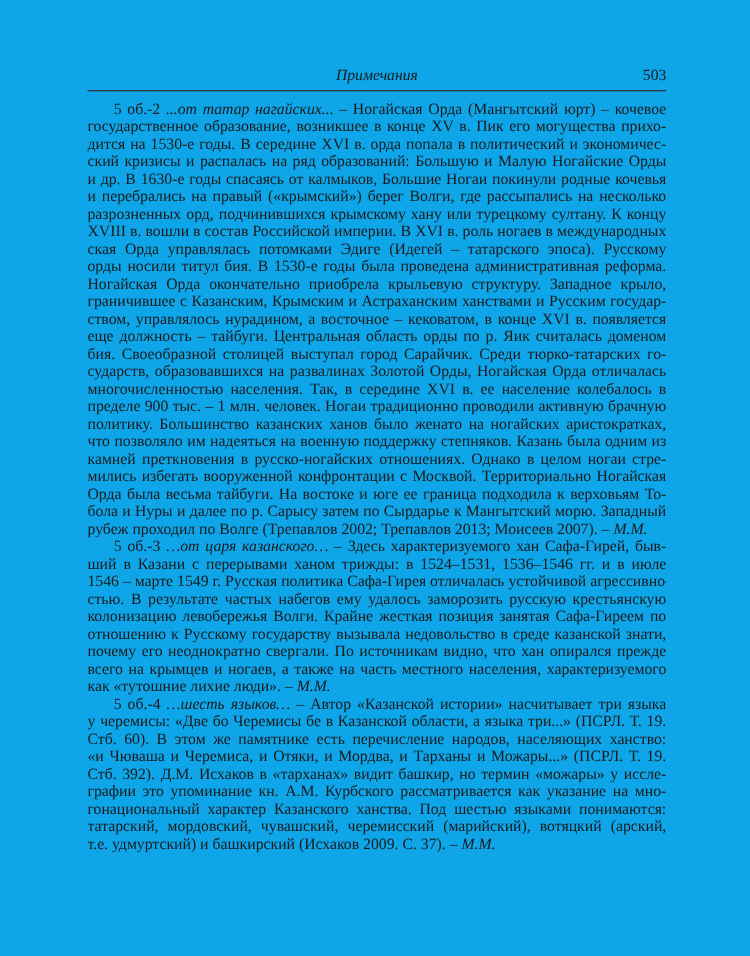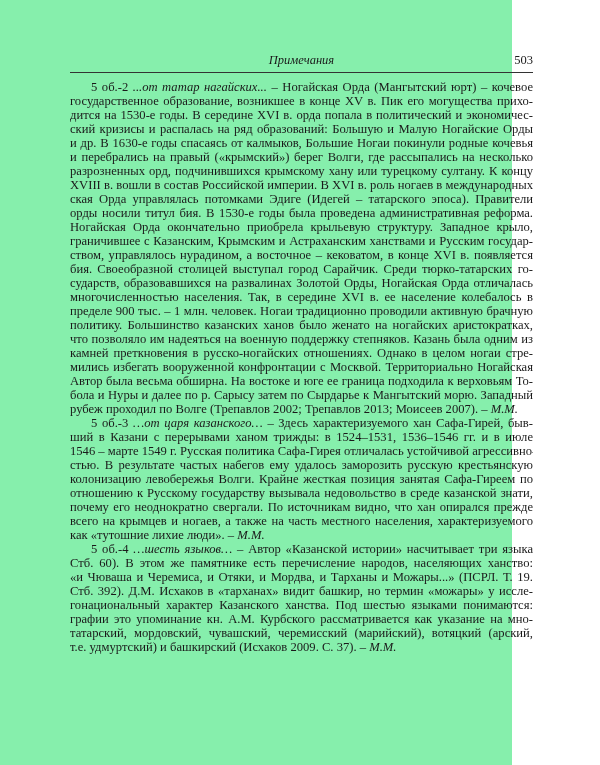--- a/index.html
+++ b/index.html
@@ -1,17 +1,17 @@
 <!DOCTYPE html>
 <html><head>
 <meta charset="utf-8">
 <style>
   html, body { margin: 0; padding: 0; background: #ffffff; }
   body { width: 600px; height: 765px; position: relative; overflow: hidden; font-family: "Liberation Serif", "DejaVu Serif", serif; color: #1a1a1a; }
-  .page { position: absolute; left: 0; top: 0; width: 512px; height: 765px; background: #86efac; }
+  .page { position: absolute; left: 0; top: 0; width: 600px; height: 765px; background: #0ea5e9; }
   .running-head { position: absolute; left: 70px; width: 463px; top: 53px; height: 16px; font-size: 12.5px; }
   .running-title { position: absolute; left: 0; right: 0; text-align: center; font-style: italic; }
   .page-number { position: absolute; right: 0; top: 0; }
   .head-rule { position: absolute; left: 70px; width: 463px; top: 72px; height: 0; border-top: 1.2px solid #333; }
   .body { position: absolute; left: 70px; top: 80px; width: 463px; font-size: 12.6px; line-height: 14.0px; }
   .line { display: block; height: 14px; white-space: nowrap; text-align: justify; text-align-last: justify; overflow: hidden; }
   .line.last { text-align-last: left; }
   .line.indent { padding-left: 21px; }
   .it { font-style: italic; }
 </style>
@@ -28,52 +28,54 @@
   <div class="body" id="notes-body">
       <div>
         <span class="line indent"><span>5 об.-2 </span><span class="it">...от татар нагайских...</span><span> – Ногайская Орда (Мангытский юрт) – кочевое</span></span>
         <span class="line">государственное образование, возникшее в конце XV в. Пик его могущества прихо-</span>
         <span class="line">дится на 1530-е годы. В середине XVI в. орда попала в политический и экономичес-</span>
         <span class="line">ский кризисы и распалась на ряд образований: Большую и Малую Ногайские Орды</span>
         <span class="line">и др. В 1630-е годы спасаясь от калмыков, Большие Ногаи покинули родные кочевья</span>
         <span class="line">и перебрались на правый («крымский») берег Волги, где рассыпались на несколько</span>
         <span class="line">разрозненных орд, подчинившихся крымскому хану или турецкому султану. К концу</span>
         <span class="line">XVIII в. вошли в состав Российской империи. В XVI в. роль ногаев в международных</span>
-        <span class="line">ская Орда управлялась потомками Эдиге (Идегей – татарского эпоса). Правители</span>
+        <span class="line">ская Орда управлялась потомками Эдиге (Идегей – татарского эпоса). Русскому</span>
         <span class="line">орды носили титул бия. В 1530-е годы была проведена административная реформа.</span>
         <span class="line">Ногайская Орда окончательно приобрела крыльевую структуру. Западное крыло,</span>
         <span class="line">граничившее с Казанским, Крымским и Астраханским ханствами и Русским государ-</span>
         <span class="line">ством, управлялось нурадином, а восточное – кековатом, в конце XVI в. появляется</span>
+        <span class="line">еще должность – тайбуги. Центральная область орды по р. Яик считалась доменом</span>
         <span class="line">бия. Своеобразной столицей выступал город Сарайчик. Среди тюрко-татарских го-</span>
         <span class="line">сударств, образовавшихся на развалинах Золотой Орды, Ногайская Орда отличалась</span>
         <span class="line">многочисленностью населения. Так, в середине XVI в. ее население колебалось в</span>
         <span class="line">пределе 900 тыс. – 1 млн. человек. Ногаи традиционно проводили активную брачную</span>
         <span class="line">политику. Большинство казанских ханов было женато на ногайских аристократках,</span>
         <span class="line">что позволяло им надеяться на военную поддержку степняков. Казань была одним из</span>
         <span class="line">камней преткновения в русско-ногайских отношениях. Однако в целом ногаи стре-</span>
         <span class="line">мились избегать вооруженной конфронтации с Москвой. Территориально Ногайская</span>
-        <span class="line">Автор была весьма обширна. На востоке и юге ее граница подходила к верховьям То-</span>
+        <span class="line">Орда была весьма тайбуги. На востоке и юге ее граница подходила к верховьям То-</span>
         <span class="line">бола и Нуры и далее по р. Сарысу затем по Сырдарье к Мангытский морю. Западный</span>
         <span class="line last"><span>рубеж проходил по Волге (Трепавлов 2002; Трепавлов 2013; Моисеев 2007). – </span><span class="it">М.М.</span></span>
       </div>
       <div>
         <span class="line indent"><span>5 об.-3 </span><span class="it">…от царя казанского…</span><span> – Здесь характеризуемого хан Сафа-Гирей, быв-</span></span>
         <span class="line">ший в Казани с перерывами ханом трижды: в 1524–1531, 1536–1546 гг. и в июле</span>
         <span class="line">1546 – марте 1549 г. Русская политика Сафа-Гирея отличалась устойчивой агрессивно-</span>
         <span class="line">стью. В результате частых набегов ему удалось заморозить русскую крестьянскую</span>
         <span class="line">колонизацию левобережья Волги. Крайне жесткая позиция занятая Сафа-Гиреем по</span>
         <span class="line">отношению к Русскому государству вызывала недовольство в среде казанской знати,</span>
         <span class="line">почему его неоднократно свергали. По источникам видно, что хан опирался прежде</span>
         <span class="line">всего на крымцев и ногаев, а также на часть местного населения, характеризуемого</span>
         <span class="line last"><span>как «тутошние лихие люди». – </span><span class="it">М.М.</span></span>
       </div>
       <div>
         <span class="line indent"><span>5 об.-4 </span><span class="it">…шесть языков…</span><span> – Автор «Казанской истории» насчитывает три языка</span></span>
+        <span class="line">у черемисы: «Две бо Черемисы бе в Казанской области, а языка три...» (ПСРЛ. Т. 19.</span>
         <span class="line">Стб. 60). В этом же памятнике есть перечисление народов, населяющих ханство:</span>
         <span class="line">«и Чюваша и Черемиса, и Отяки, и Мордва, и Тарханы и Можары...» (ПСРЛ. Т. 19.</span>
         <span class="line">Стб. 392). Д.М. Исхаков в «тарханах» видит башкир, но термин «можары» у иссле-</span>
+        <span class="line">графии это упоминание кн. А.М. Курбского рассматривается как указание на мно-</span>
         <span class="line">гонациональный характер Казанского ханства. Под шестью языками понимаются:</span>
-        <span class="line">графии это упоминание кн. А.М. Курбского рассматривается как указание на мно-</span>
         <span class="line">татарский, мордовский, чувашский, черемисский (марийский), вотяцкий (арский,</span>
         <span class="line last"><span>т.е. удмуртский) и башкирский (Исхаков 2009. С. 37). – </span><span class="it">М.М.</span></span>
       </div>
     </div>
 </div>
 
 </body></html>

